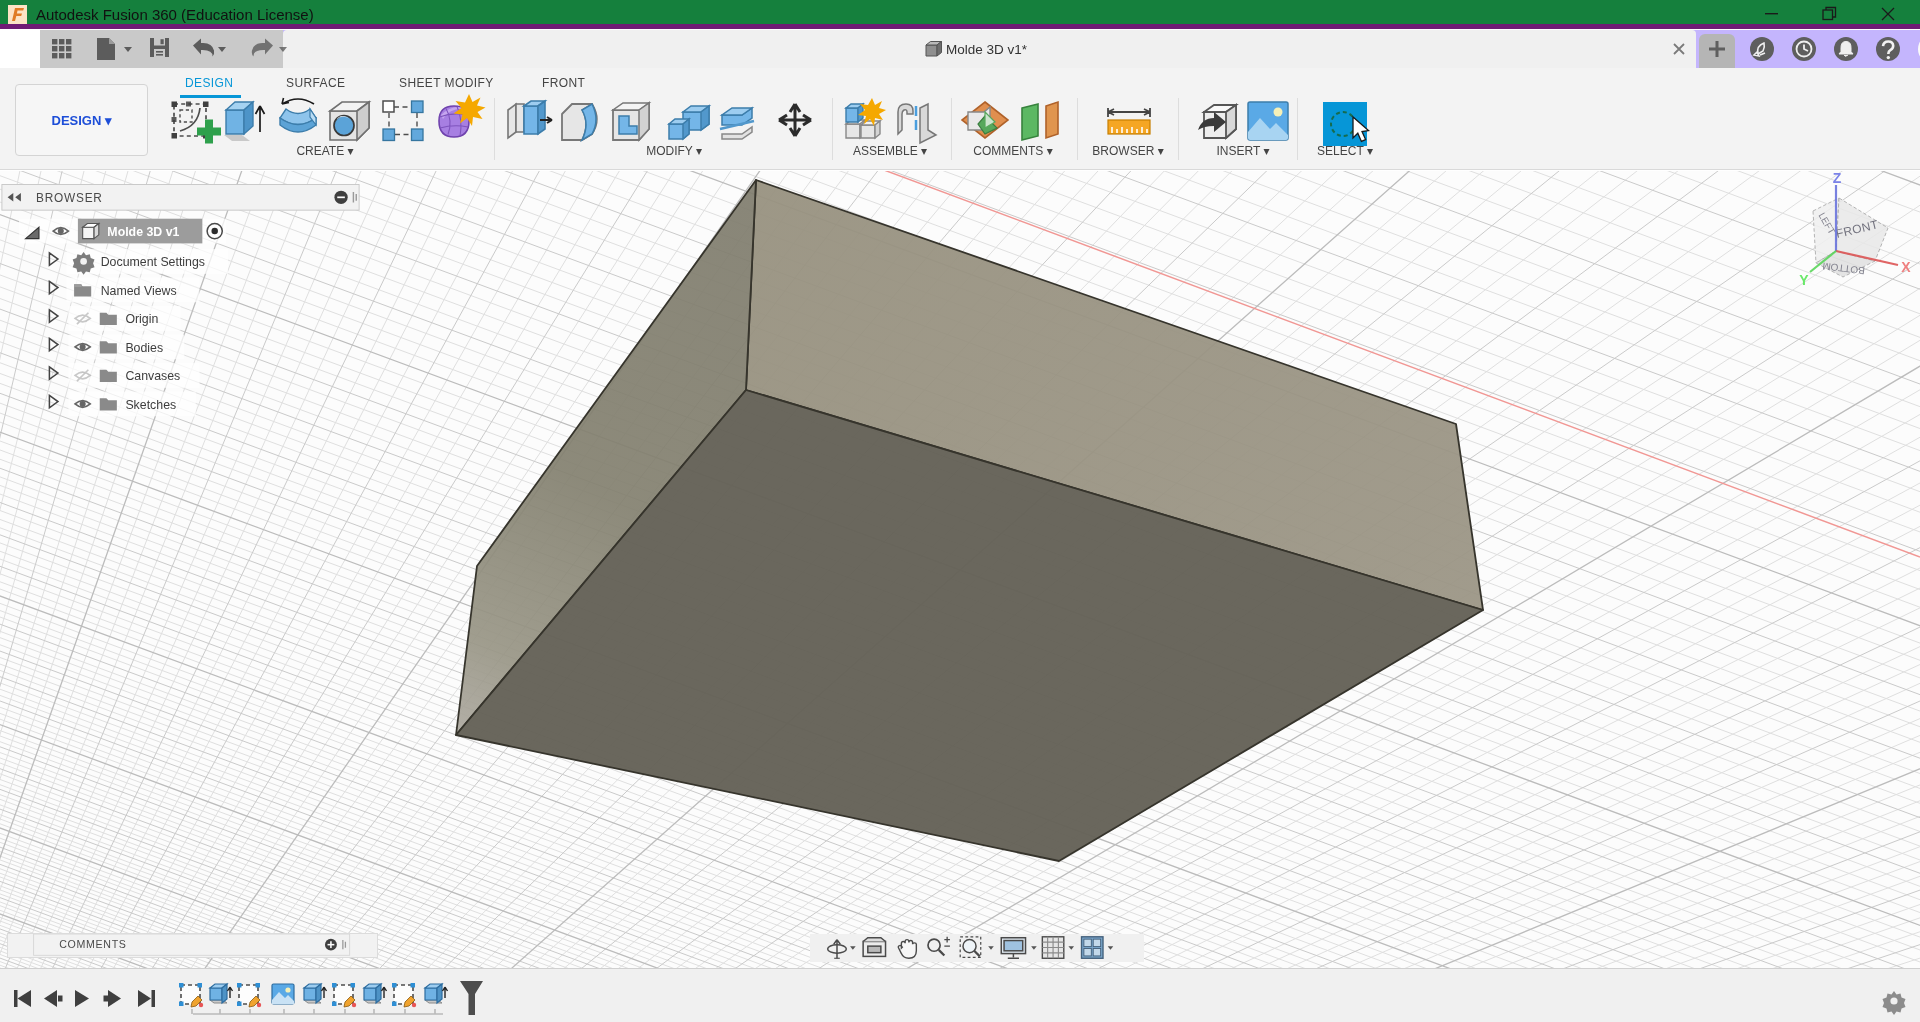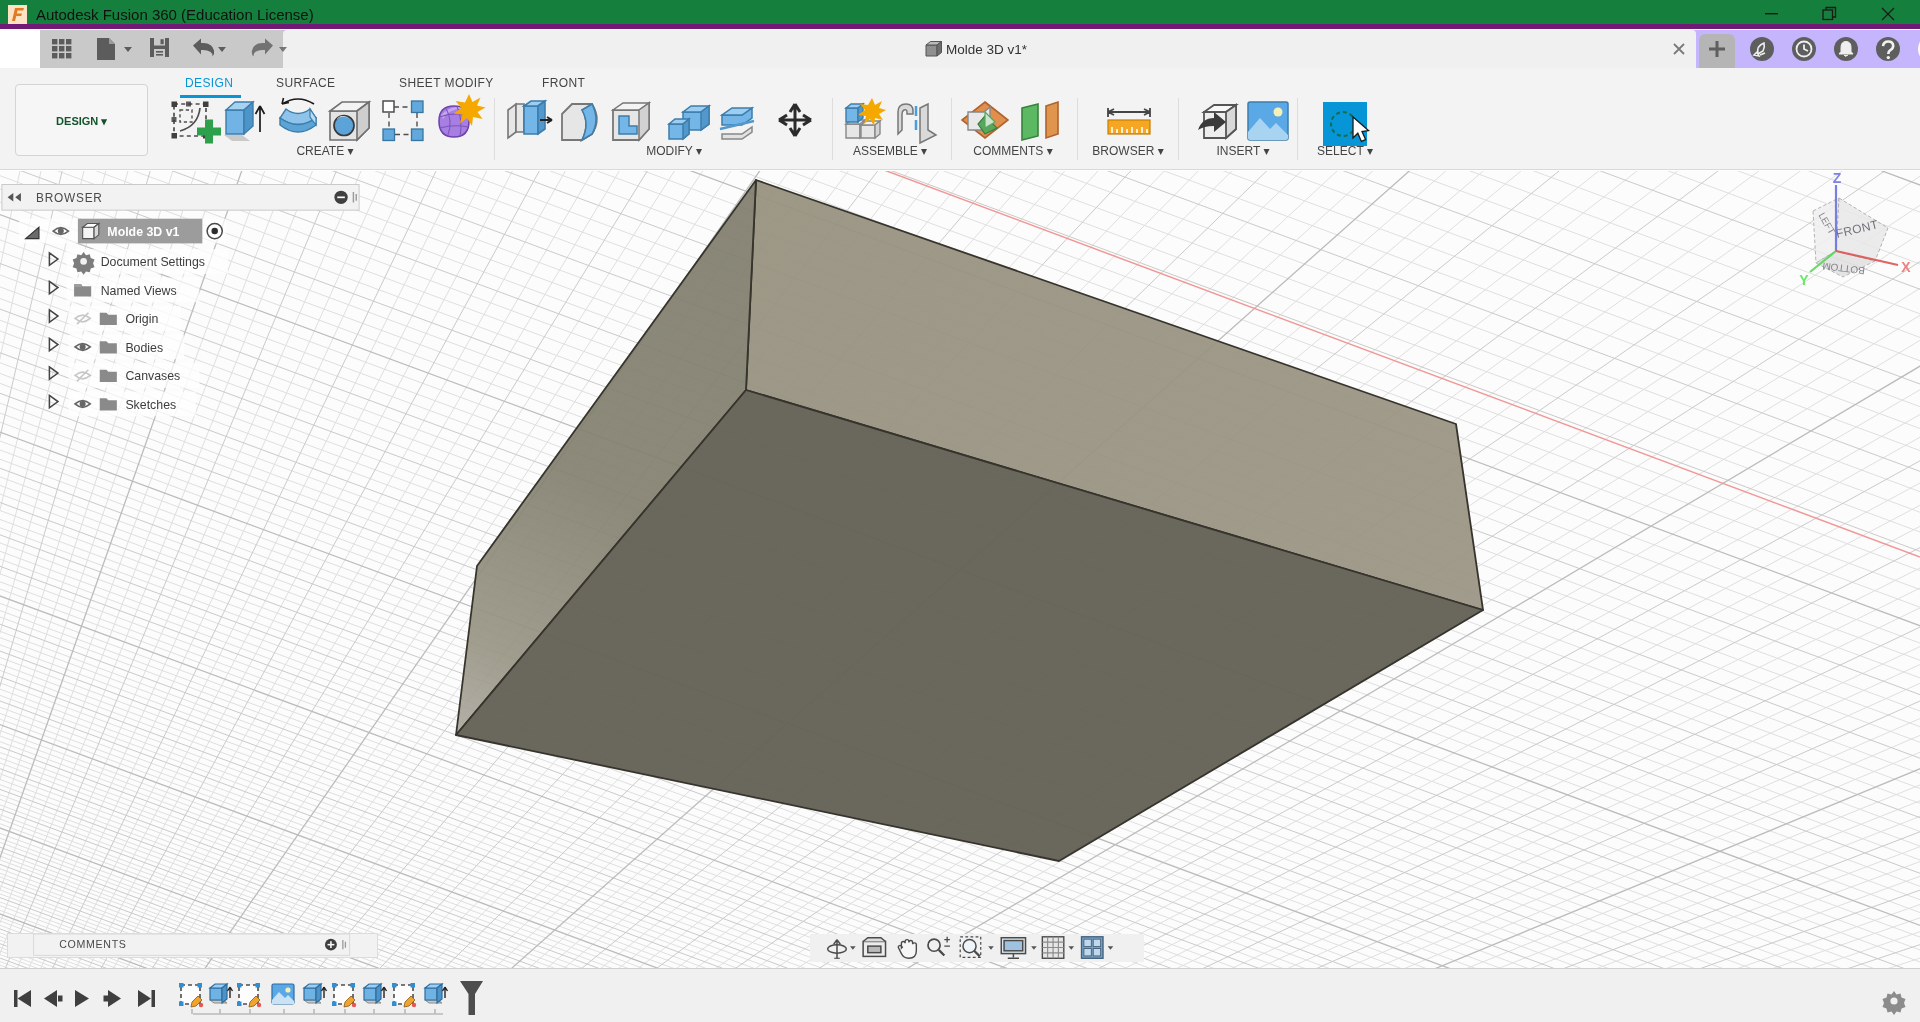--- a/index.html
+++ b/index.html
@@ -5,21 +5,21 @@
 * { margin:0; padding:0; box-sizing:border-box; }
 html,body { width:1920px; height:1022px; overflow:hidden; font-family:"Liberation Sans", sans-serif; }
 #titlebar { position:absolute; left:0; top:0; width:1920px; height:29px; background:#15803d; border-bottom:5px solid #701a75; }
 #flogo { position:absolute; left:8px; top:5px; width:19px; height:19px; }
 #titletext { position:absolute; left:36px; top:6px; font-size:15px; color:#111111; }
 #tabstrip { position:absolute; left:0; top:30px; width:1920px; height:38px; background:#c4b5fd;margin-left:40px; }
 #qat { position:absolute; left:0; top:0; width:243px; height:38px; background:#c9c9c9; }
 #doctab { position:absolute; left:243px; top:0; width:1413px; height:38px; background:#f0f0f0; border-radius:4px 4px 0 0; }
 #ribbon { position:absolute; left:0; top:68px; width:1920px; height:102px; background:#f3f3f3; border-bottom:1px solid #d9d9d9; }
 .rtab { position:absolute; top:8px; font-size:12px; color:#444; letter-spacing:0.4px; }
-#designbtn { position:absolute; left:15px; top:16px; width:133px; height:72px; background:#f6f6f6; border:1px solid #d4d4d4; border-radius:4px; text-align:center; line-height:72px; font-size:11px; color:#14532d; font-weight:bold; }
+#designbtn { position:absolute; left:15px; top:16px; width:133px; height:72px; background:#f6f6f6; border:1px solid #d4d4d4; border-radius:4px; text-align:center; line-height:72px; font-size:13px; color:#1d4ed8; font-weight:bold; }
 .glabel { position:absolute; top:76px; font-size:12px; color:#444; text-align:center; }
 .gsep { position:absolute; top:30px; width:1px; height:62px; background:#dddddd; }
 #viewport { position:absolute; left:0; top:171px; width:1920px; height:797px; background:#fcfcfc; overflow:hidden; }
 #scene { z-index:2; }
 #browser, #comments, #navbar { z-index:3; }
 #scene { position:absolute; left:0; top:-171px; width:1920px; height:1022px; }
 #browser { position:absolute; left:0; top:7px; width:380px; }
 #comments { position:absolute; left:7px; top:762px; width:371px; height:25px; background:#f2f2f2; border:1px solid #dcdcdc; }
 #navbar { position:absolute; left:814px; top:763px; width:334px; height:28px; background:#f0f0f0; }
 #timeline { position:absolute; left:0; top:968px; width:1920px; height:54px; background:#f0f0f0; border-top:1px solid #d0d0d0; }
@@ -103,21 +103,21 @@
     <path d="M1843 16.2 q0.5 -4.7 5.3 -4.7 q4.8 0 4.9 4.3 q0 2.6 -2.5 4.1 q-2.3 1.3 -2.3 3.4 l0 0.8" fill="none" stroke="#f2f2f2" stroke-width="2.6"></path>
       <circle cx="1848.3" cy="27.6" r="1.7" fill="#f2f2f2"></circle>
 
     <circle cx="1893" cy="19" r="15" fill="#fafafa"></circle>
     <text x="1893" y="24" font-size="13" fill="#7491b4" text-anchor="middle">CC</text>
   </svg>
 </div>
 <div id="ribbon">
   <span class="rtab" style="left:185px; color:#0696d7;">DESIGN</span>
   <div style="position:absolute; left:180px; top:27px; width:61px; height:3px; background:#0696d7;"></div>
-  <span class="rtab" style="left:276px;">SURFACE</span>
+  <span class="rtab" style="left:286px;">SURFACE</span>
   <span class="rtab" style="left:399px;">SHEET MODIFY</span>
   <span class="rtab" style="left:542px;">FRONT</span>
   <div id="designbtn">DESIGN ▾</div>
   <span class="glabel" style="left:280px; width:90px;">CREATE ▾</span>
   <span class="glabel" style="left:612px; width:90px;text-align:right;">MODIFY ▾</span>
   <span class="glabel" style="left:845px; width:90px;">ASSEMBLE ▾</span>
   <span class="glabel" style="left:963px; width:100px;">COMMENTS ▾</span>
   <span class="glabel" style="left:1083px; width:90px;">BROWSER ▾</span>
   <span class="glabel" style="left:1198px; width:90px;text-align:center;">INSERT ▾</span>
   <span class="glabel" style="left:1300px; width:90px;">SELECT ▾</span>

